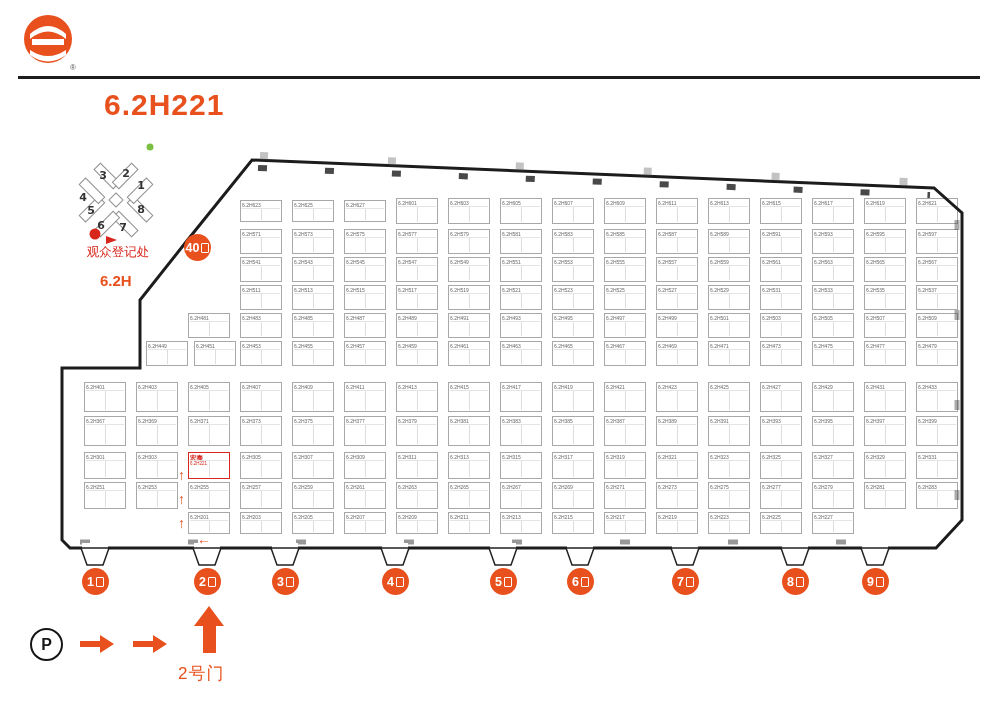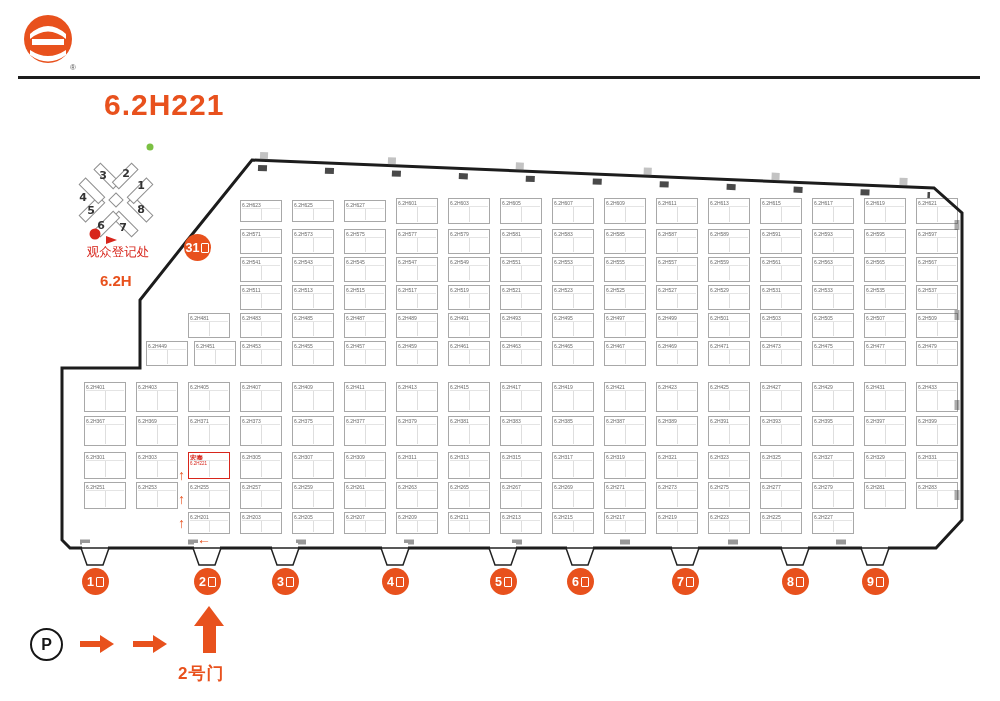--- a/index.html
+++ b/index.html
@@ -31,21 +31,21 @@
   .door{width:6px;height:8px;border:1.2px solid #fff;border-radius:1px;margin-left:2px;}
   
   .parrow{position:absolute;z-index:4;color:var(--accent);font-size:14px;font-weight:bold;line-height:14px;}
   
   .p-circle{position:absolute;left:30px;top:628px;width:29px;height:29px;border:2.5px solid #161616;border-radius:50%;
             display:flex;align-items:center;justify-content:center;font-size:16px;font-weight:bold;color:#161616;}
   .fa-svg{position:absolute;left:80px;top:632px;}
   .big-arrow{position:absolute;left:194px;top:606px;width:30px;}
   .big-arrow .head{width:0;height:0;border-left:15px solid transparent;border-right:15px solid transparent;border-bottom:20px solid var(--accent);}
   .big-arrow .stem{width:13px;height:27px;background:var(--accent);margin:0 auto;}
-  .gate2-label{position:absolute;left:178px;top:662px;font-size:17px;font-weight:bold;color:var(--accent);letter-spacing:1px;}
+  .gate2-label{position:absolute;left:178px;top:662px;font-size:17px;font-weight:normal;color:var(--accent);letter-spacing:1px;}
 </style>
 </head>
 <body>
 
 <div class="page">
 
   <div class="logo">
     <svg width="60" height="62" viewBox="0 0 60 62">
       <circle cx="28" cy="27" r="24" fill="#e8511d"></circle>
       <path d="M10,22 Q28,6 46,22 L46,27 Q28,12 10,27 Z" fill="#fff"></path>
@@ -625,21 +625,21 @@
         <polygon points="671,548 699,548 693,565 677,565" fill="#fff" stroke="#222" stroke-width="1.5"></polygon>
         <rect x="782" y="543" width="26" height="10" fill="#fff"></rect>
         <polygon points="781,548 809,548 803,565 787,565" fill="#fff" stroke="#222" stroke-width="1.5"></polygon>
         <rect x="862" y="543" width="26" height="10" fill="#fff"></rect>
         <polygon points="861,548 889,548 883,565 867,565" fill="#fff" stroke="#222" stroke-width="1.5"></polygon>
       </g>
   </svg>
 
   <div id="gate-row">
       <div class="gate" style="left: 184px; top: 234px;">
-        <span>31</span>
+        <span>40</span>
         <span class="door"></span>
       </div>
       <div class="gate" style="left: 82px; top: 568px;">
         <span>1</span>
         <span class="door"></span>
       </div>
       <div class="gate" style="left: 194px; top: 568px;">
         <span>2</span>
         <span class="door"></span>
       </div>

